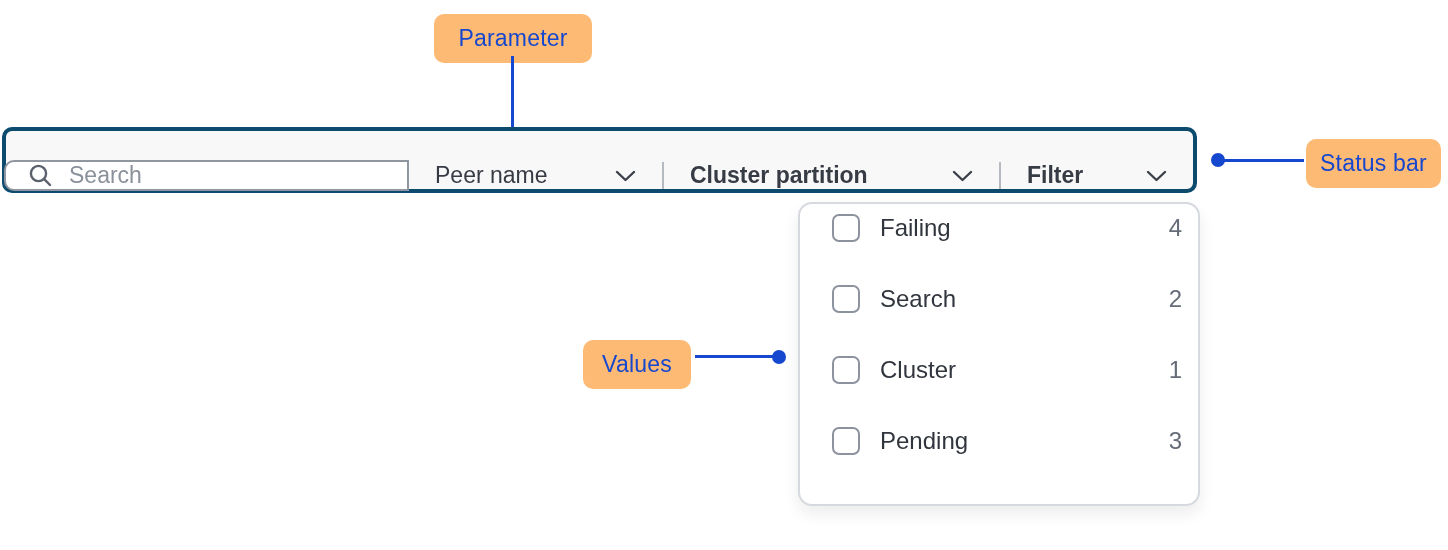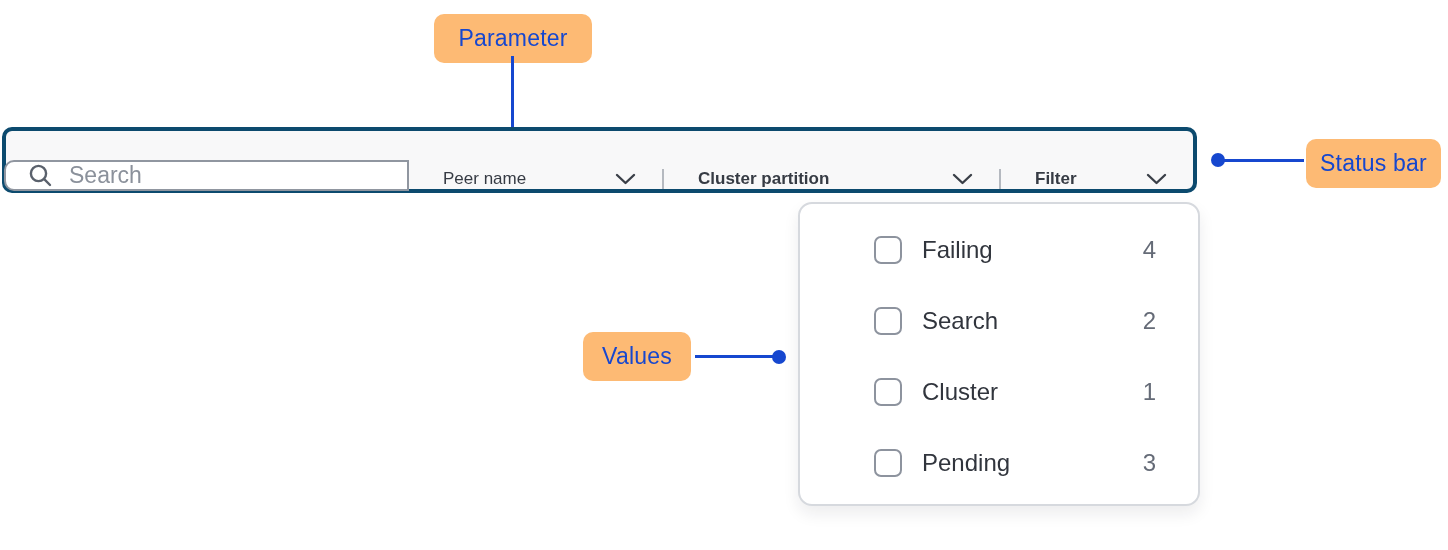--- a/index.html
+++ b/index.html
@@ -40,41 +40,41 @@
   .search-input {
     border: none; outline: none; background: transparent;
     font-family: "Liberation Sans", sans-serif;
     font-size: 23px; color: #363b44;
     margin-left: 16px; width: 100%;
   }
   .search-input::placeholder { color: #8b919b; opacity: 1; }
 
   .dropdown {
     display: flex; align-items: center; justify-content: space-between;
-    padding: 0 26px 0 34px;
-    font-size: 17px; color: #363b44;
+    padding: 0 26px 0 26px;
+    font-size: 23px; color: #363b44;
     cursor: pointer; user-select: none;
   }
   .dropdown + .dropdown { border-left: 2px solid #b5b9c0; font-weight: bold; }
   .dd-peer    { flex: 0 0 253px; }
   .dd-cluster { flex: 0 0 337px; }
   .dd-status  { flex: 1 1 auto; border-radius: 0 10px 10px 0; }
   .dropdown .chev { margin-left: 18px; display: flex; }
 
   
   .panel {
     left: 798px; top: 202px; width: 402px; height: 304px;
     background: #ffffff;
     border: 2px solid #d6d9de; border-radius: 14px;
     box-shadow: 0 8px 16px rgba(25,30,40,0.08);
     padding: 10px 0;
   }
   .panel-row {
-    height: 71px; display: flex; align-items: center;
-    padding: 0 42px 0 32px; cursor: pointer; margin-left: 42px;
+    height: 71px; display: flex; align-items: flex-start;
+    padding: 0 16px 0 32px; cursor: pointer;
   }
   .checkbox {
     width: 28px; height: 28px; flex: 0 0 auto;
     background: #ffffff;
     border: 2px solid #8d939e; border-radius: 7px;
   }
   .row-label { font-size: 24px; color: #31353d; margin-left: 20px; }
   .row-count { font-size: 24px; color: #656b77; margin-left: auto; }
 </style>
 </head>
@@ -119,21 +119,21 @@
         <polyline points="2,2 10.5,10 19,2" fill="none" stroke="#3a3f48" stroke-width="2.4" stroke-linecap="round" stroke-linejoin="round"></polyline>
       </svg>
     </span>
   </div>
 </div>
 
 <div class="abs ann-dot" style="left:1211px; top:153px;"></div>
 <div class="abs ann-line" style="left:1218px; top:159px; width:86px; height:3px;"></div>
 <div class="abs ann-pill" style="left:1306px; top:139px; width:135px;">Status bar</div>
 
-<div class="abs ann-pill" style="left:583px; top:332px; width:108px;">Values</div>
+<div class="abs ann-pill" style="left:583px; top:340px; width:108px;">Values</div>
 <div class="abs ann-line" style="left:695px; top:355px; width:84px; height:3px;"></div>
 <div class="abs ann-dot" style="left:772px; top:350px;"></div>
 
 <div class="abs panel">
 
   <div class="panel-row">
     <span class="checkbox"></span>
     <span class="row-label">Failing</span>
     <span class="row-count">4</span>
   </div>

